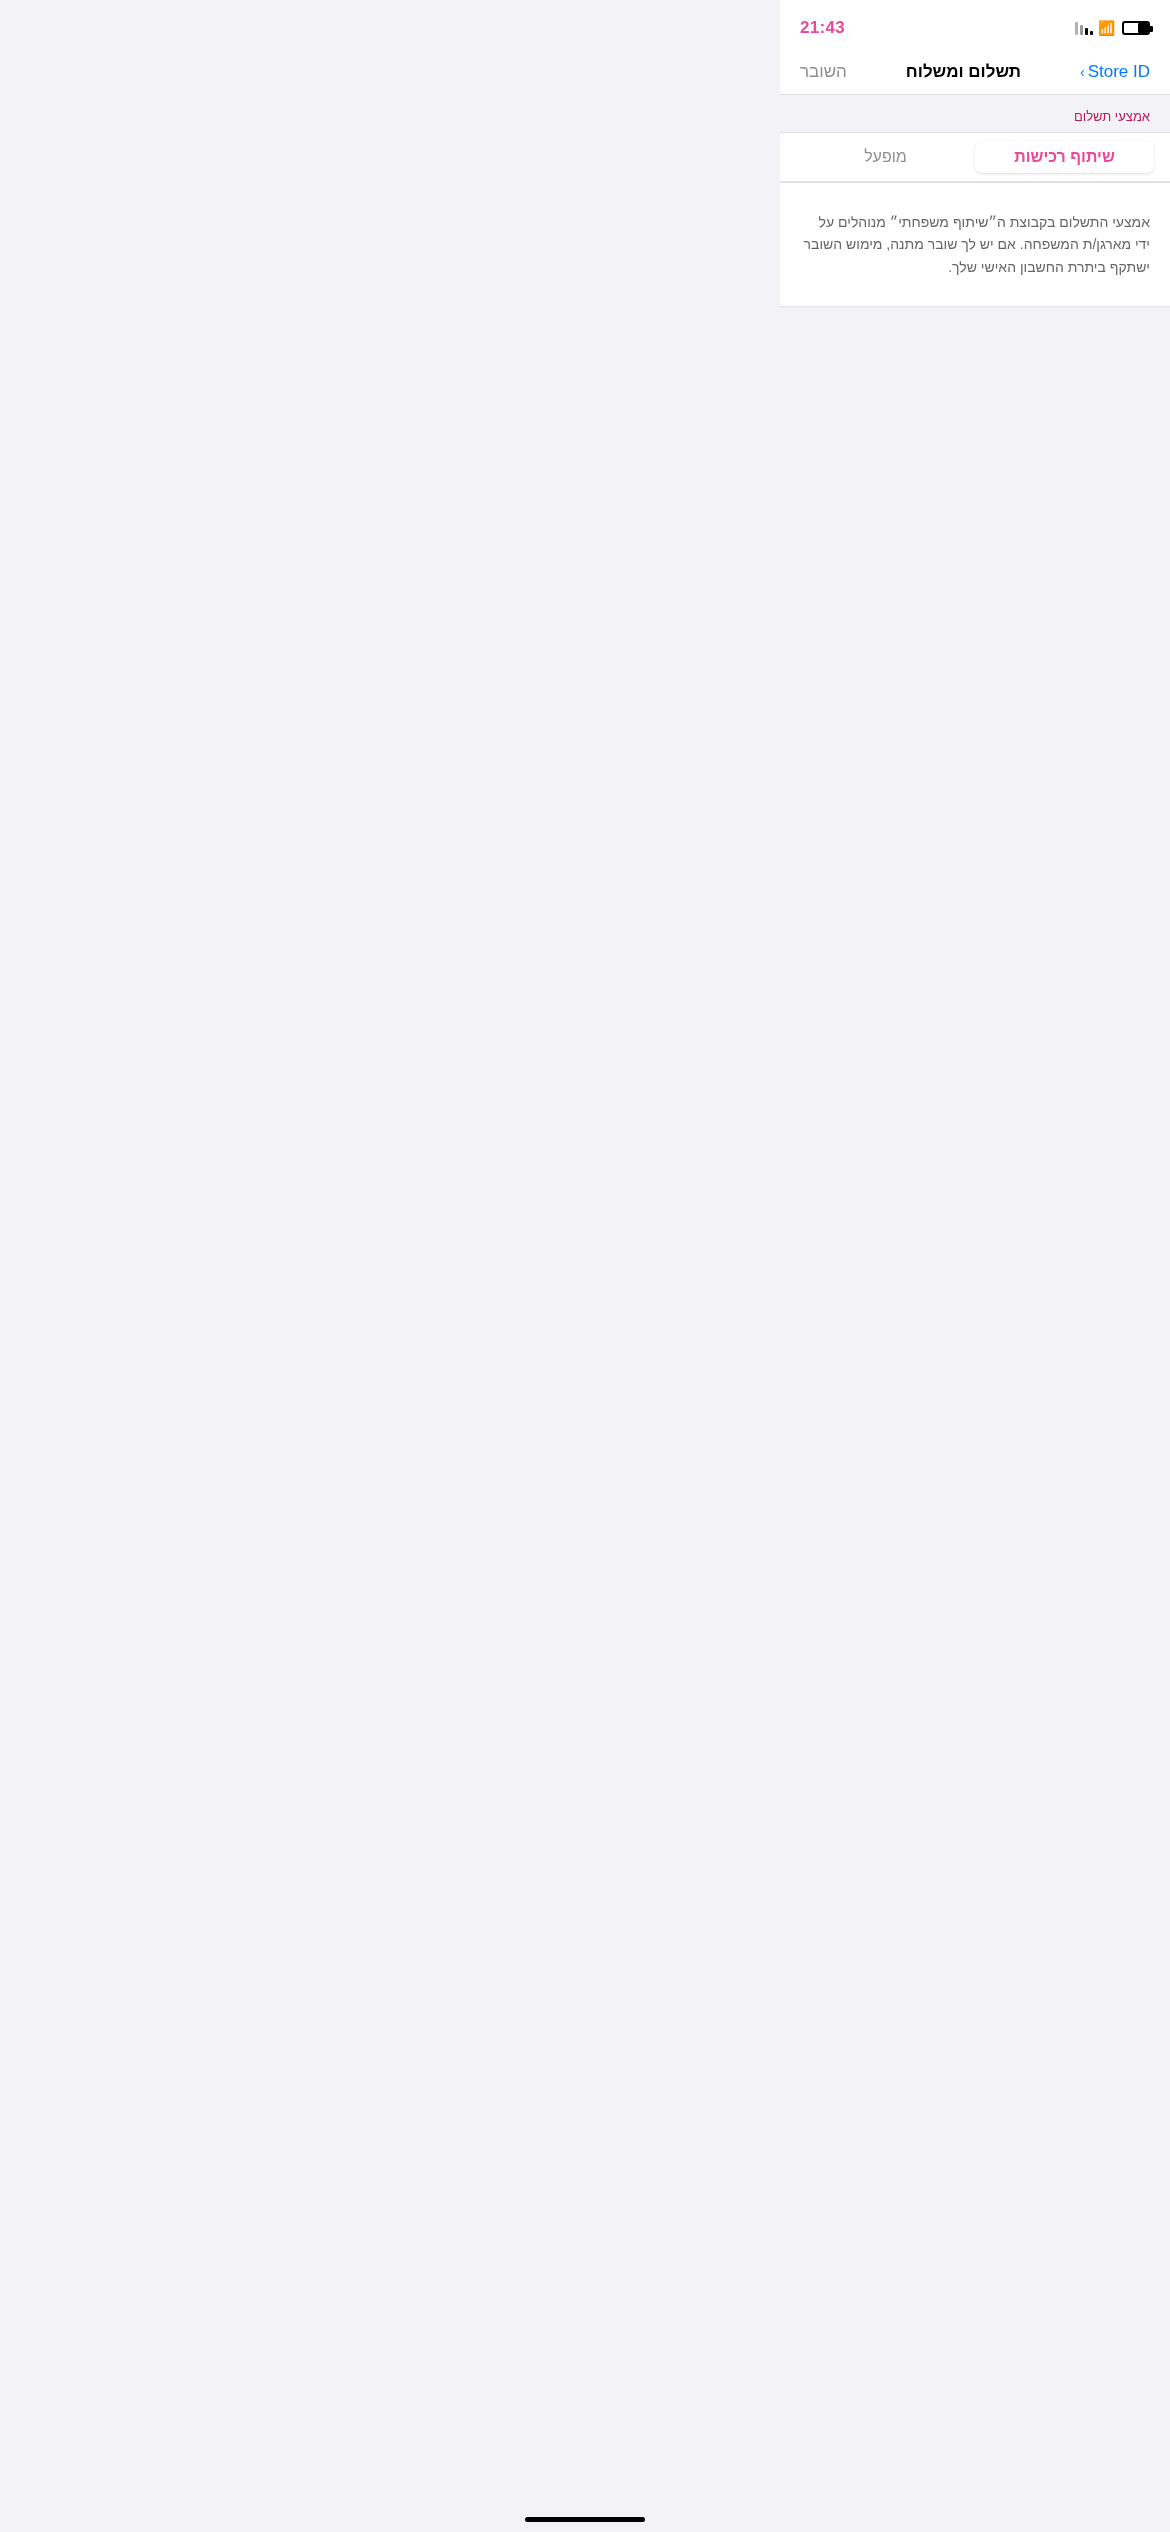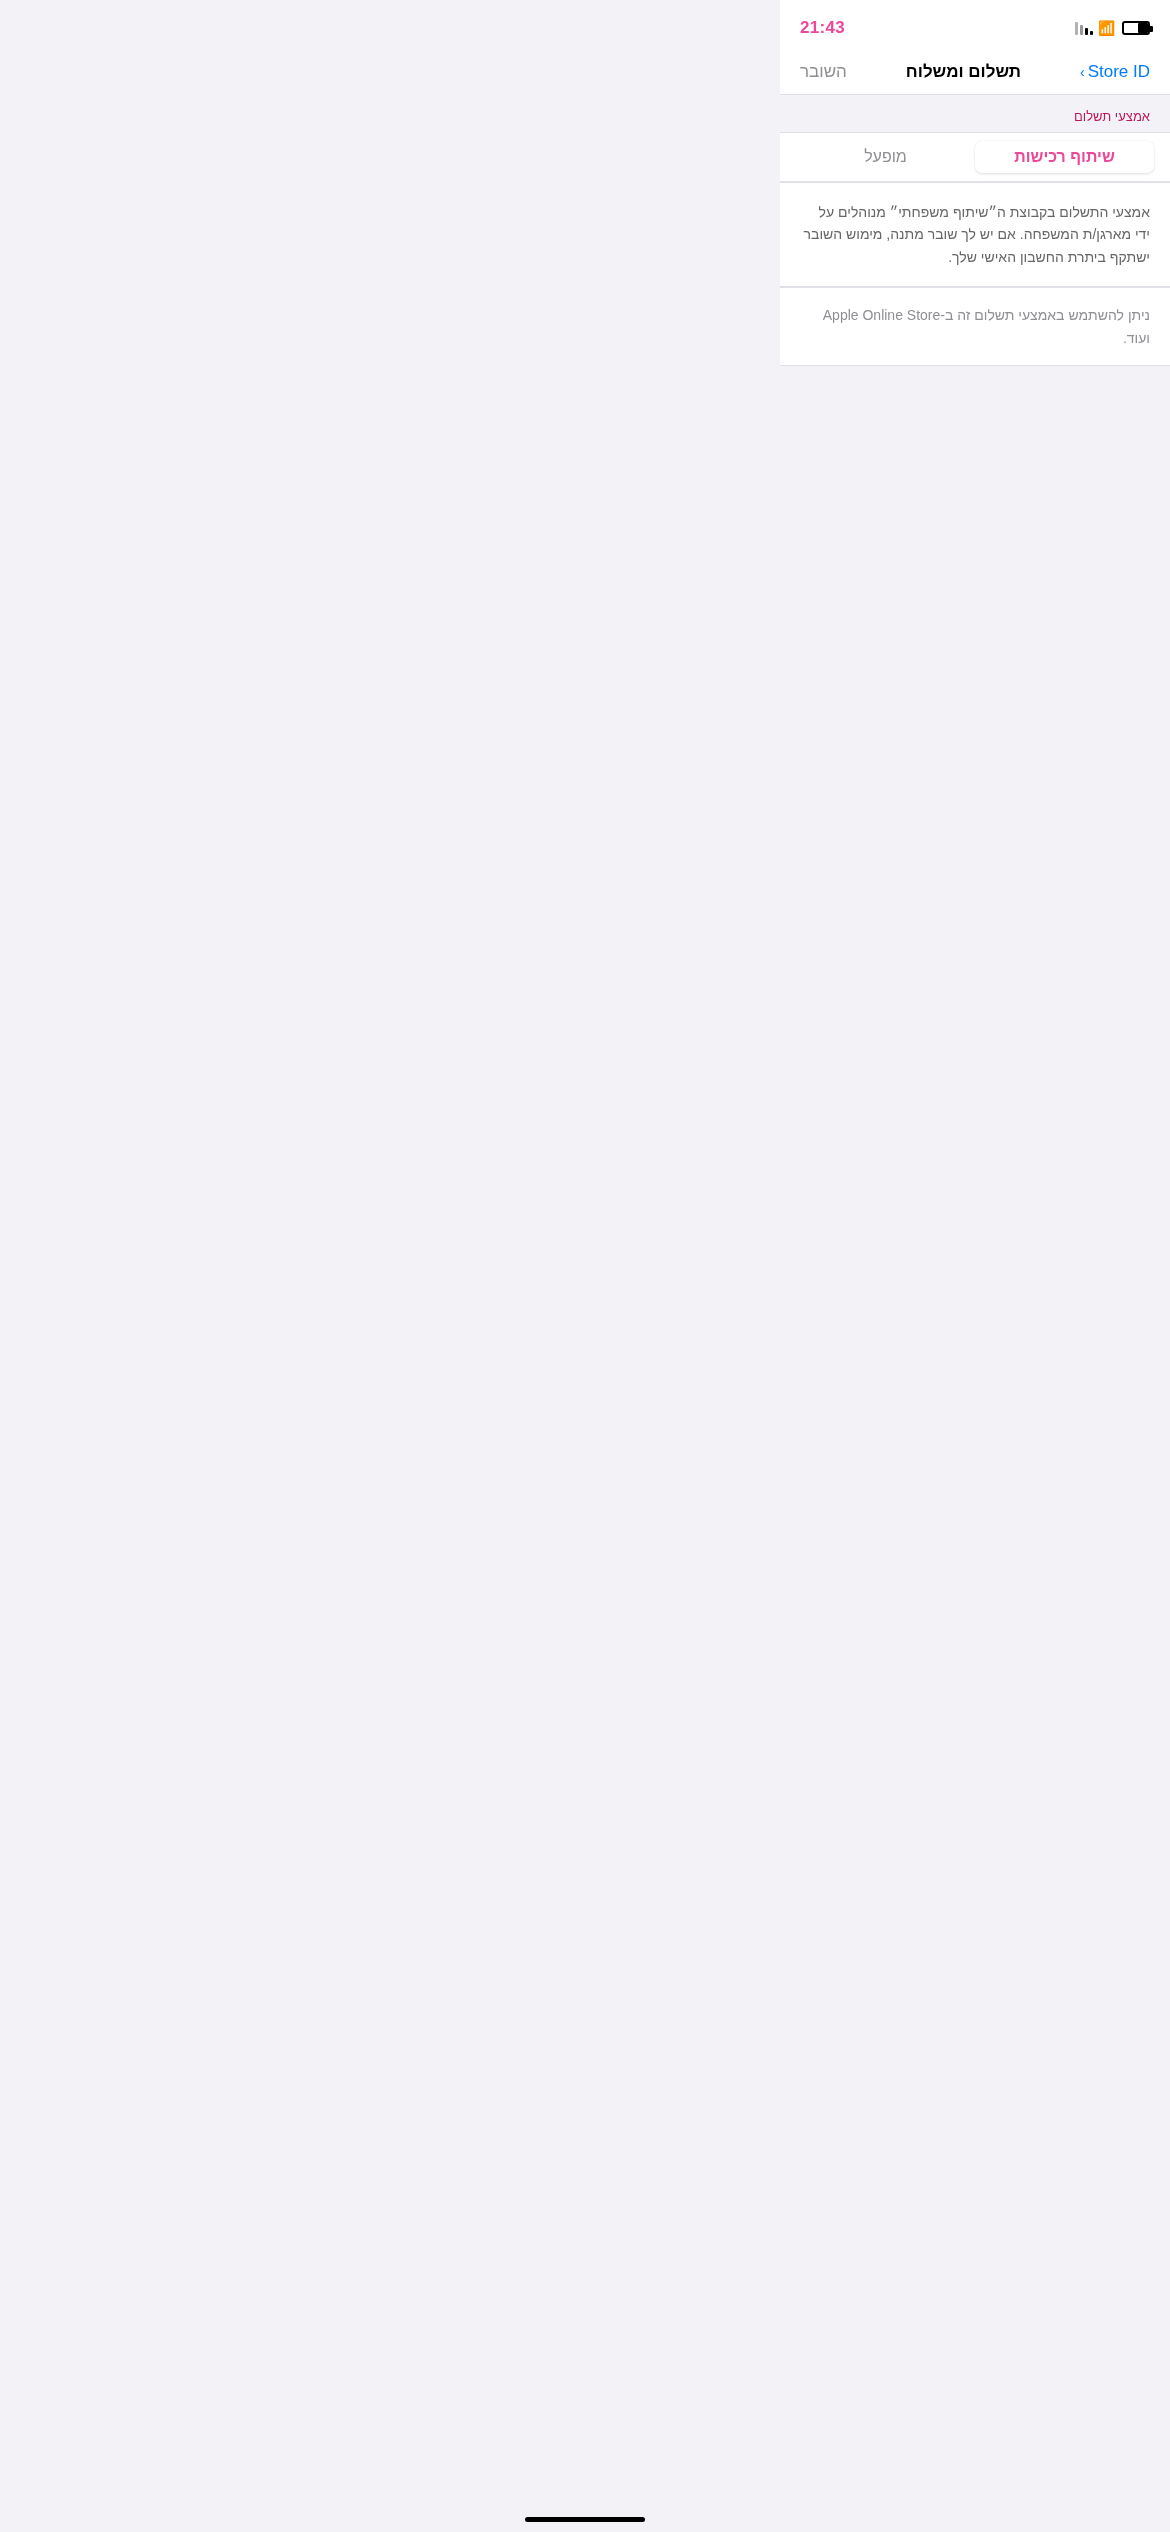--- a/index.html
+++ b/index.html
@@ -159,21 +159,21 @@
     .segment-tab.active {
       background-color: #ffffff;
       color: #ec4899;
       font-weight: 600;
       box-shadow: 0 1px 3px rgba(0,0,0,0.12), 0 0 1px rgba(0,0,0,0.08);
     }
 
     .info-block {
       background-color: #ffffff;
       margin: 0;
-      padding: 18px 20px;
+      padding: 28px 20px;
       border-bottom: 1px solid #e0e0e6;
       border-top: 1px solid #e0e0e6;
     }
 
     .info-text {
       font-size: 14px;
       color: #666;
       line-height: 1.6;
       text-align: right;
       direction: rtl;
@@ -260,19 +260,16 @@
         <span>מופעל</span>
       </div>
     </div>
   </div>
 
   <div class="info-block">
     <p class="info-text">אמצעי התשלום בקבוצת ה״שיתוף משפחתי״ מנוהלים על ידי מארגן/ת המשפחה. אם יש לך שובר מתנה, מימוש השובר ישתקף ביתרת החשבון האישי שלך.</p>
   </div>
 
 
-  <div class="info-block-secondary">
-    <p class="secondary-text">ניתן להשתמש באמצעי תשלום זה ב-Apple Online Store ועוד.</p>
-  </div>
 
 </div>
 
 <div class="home-indicator"></div>
 
 </body></html>

